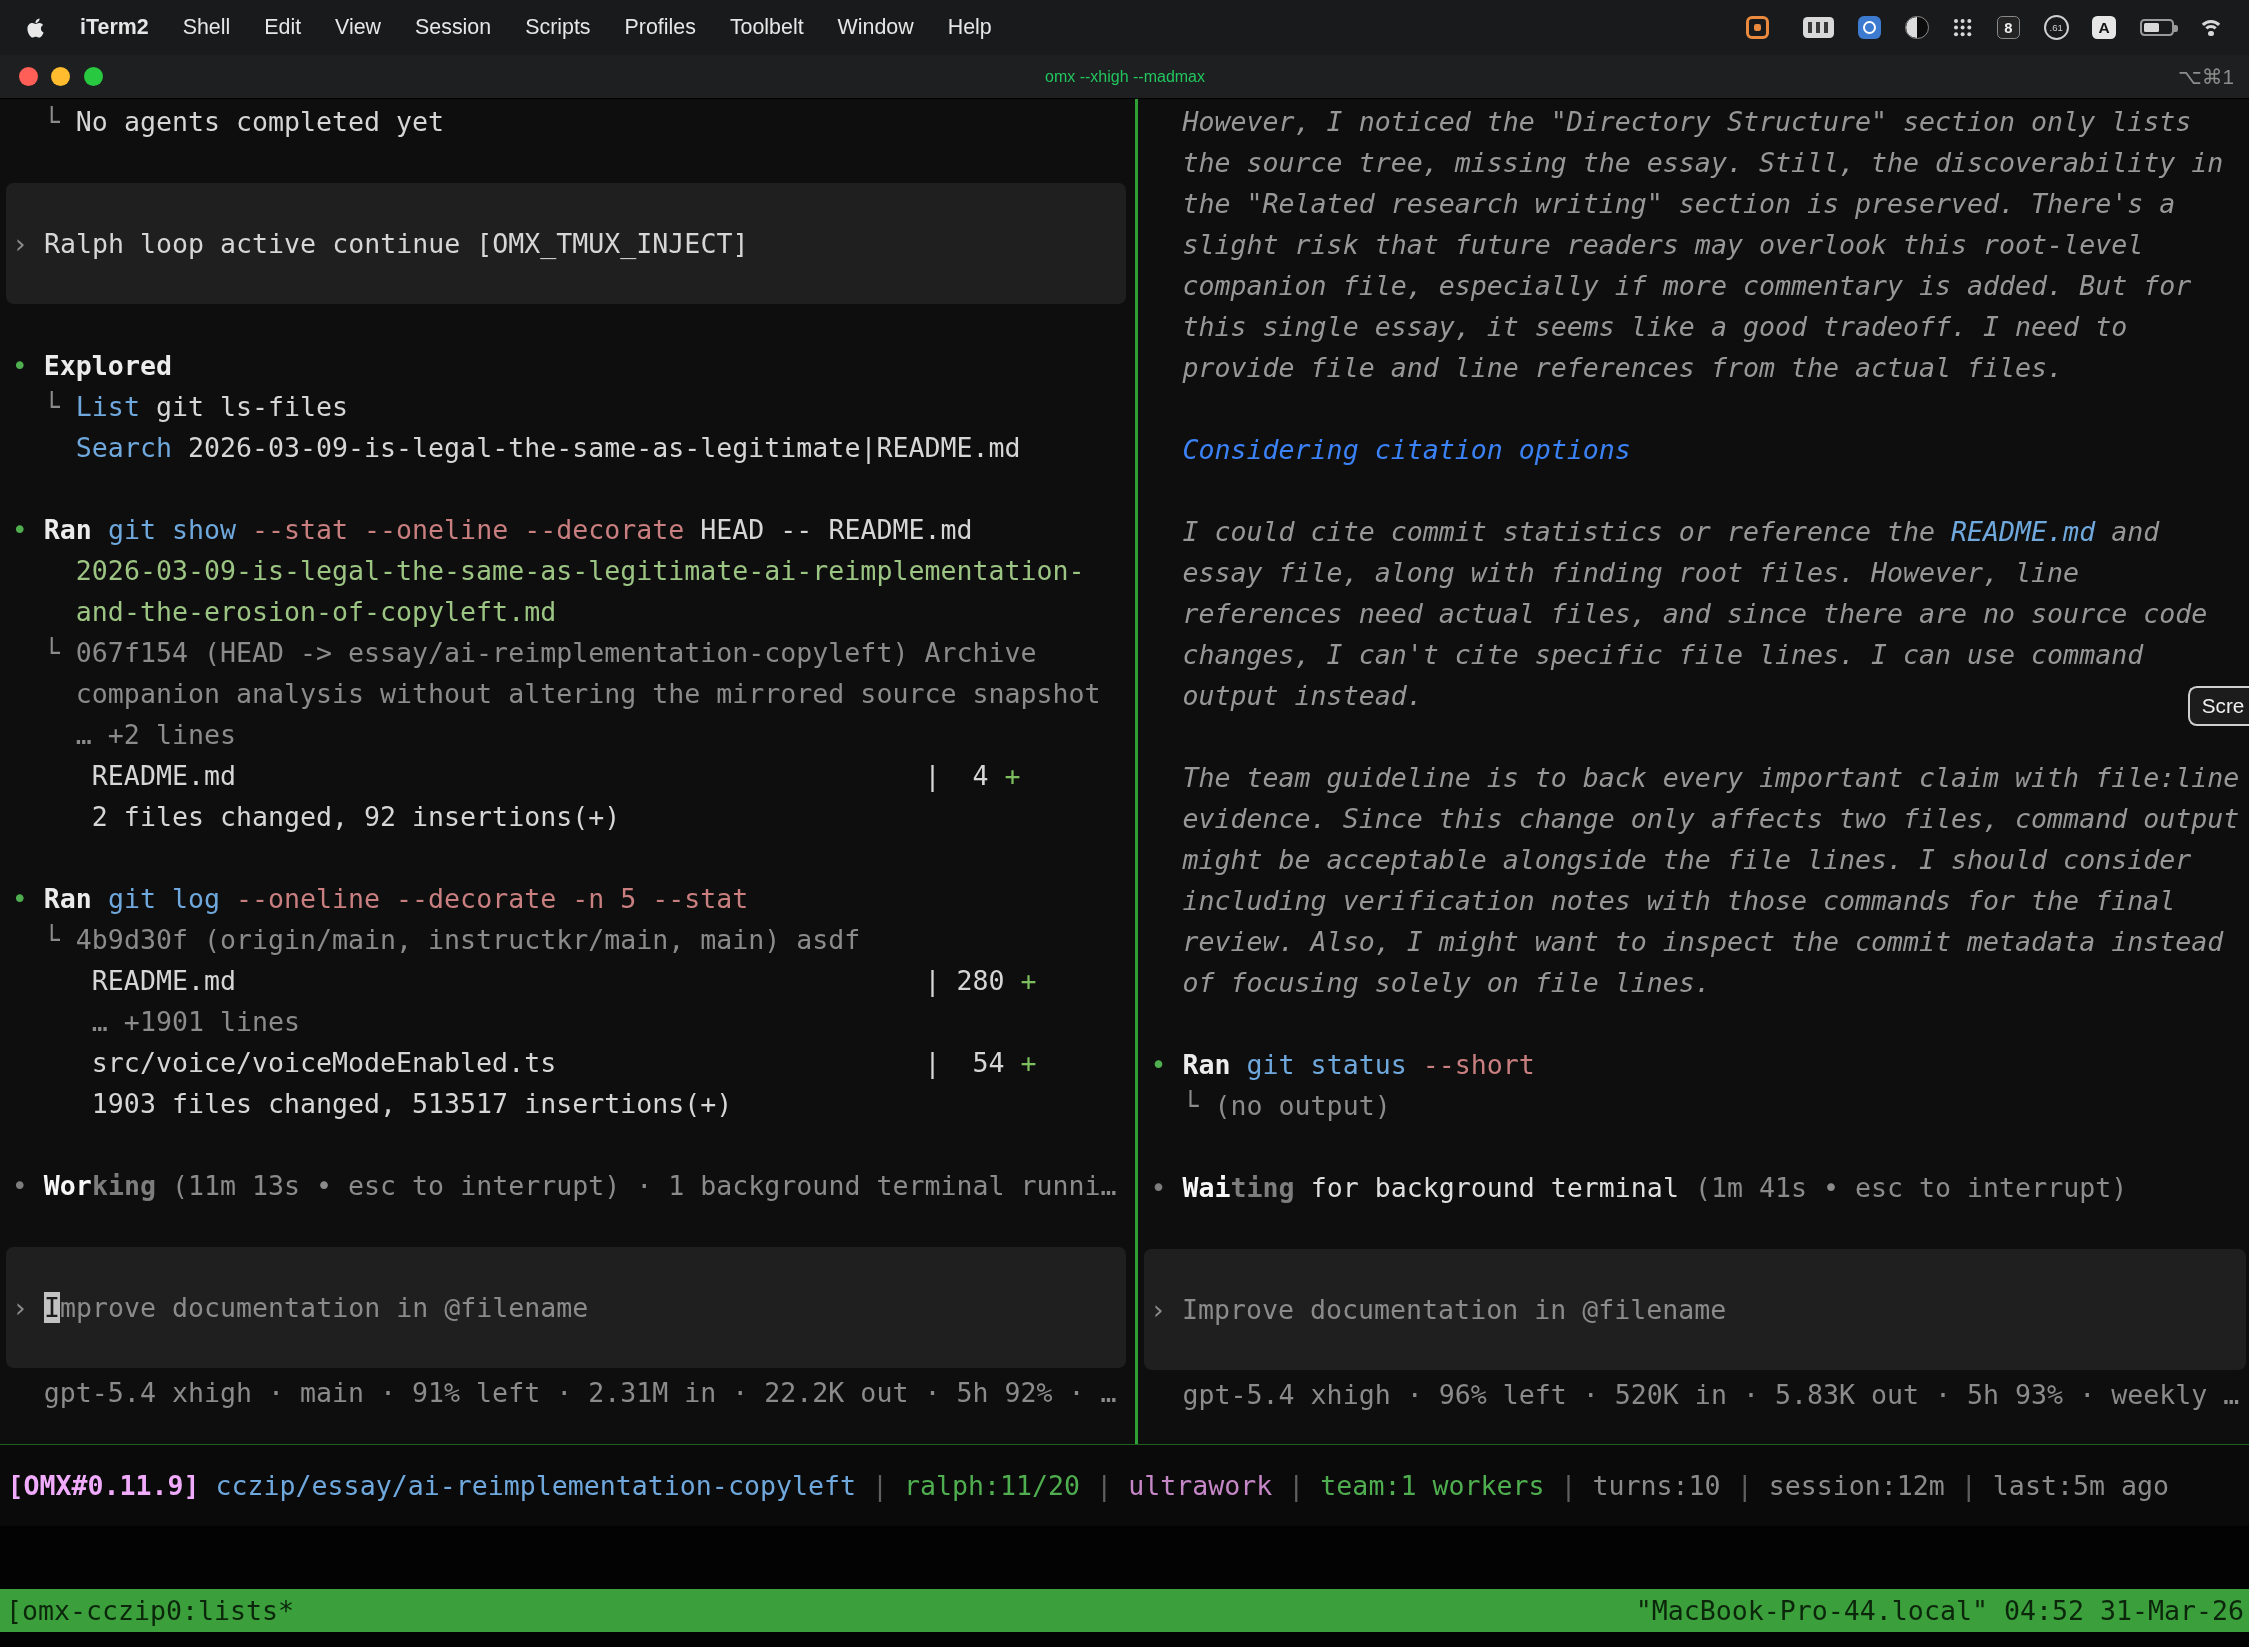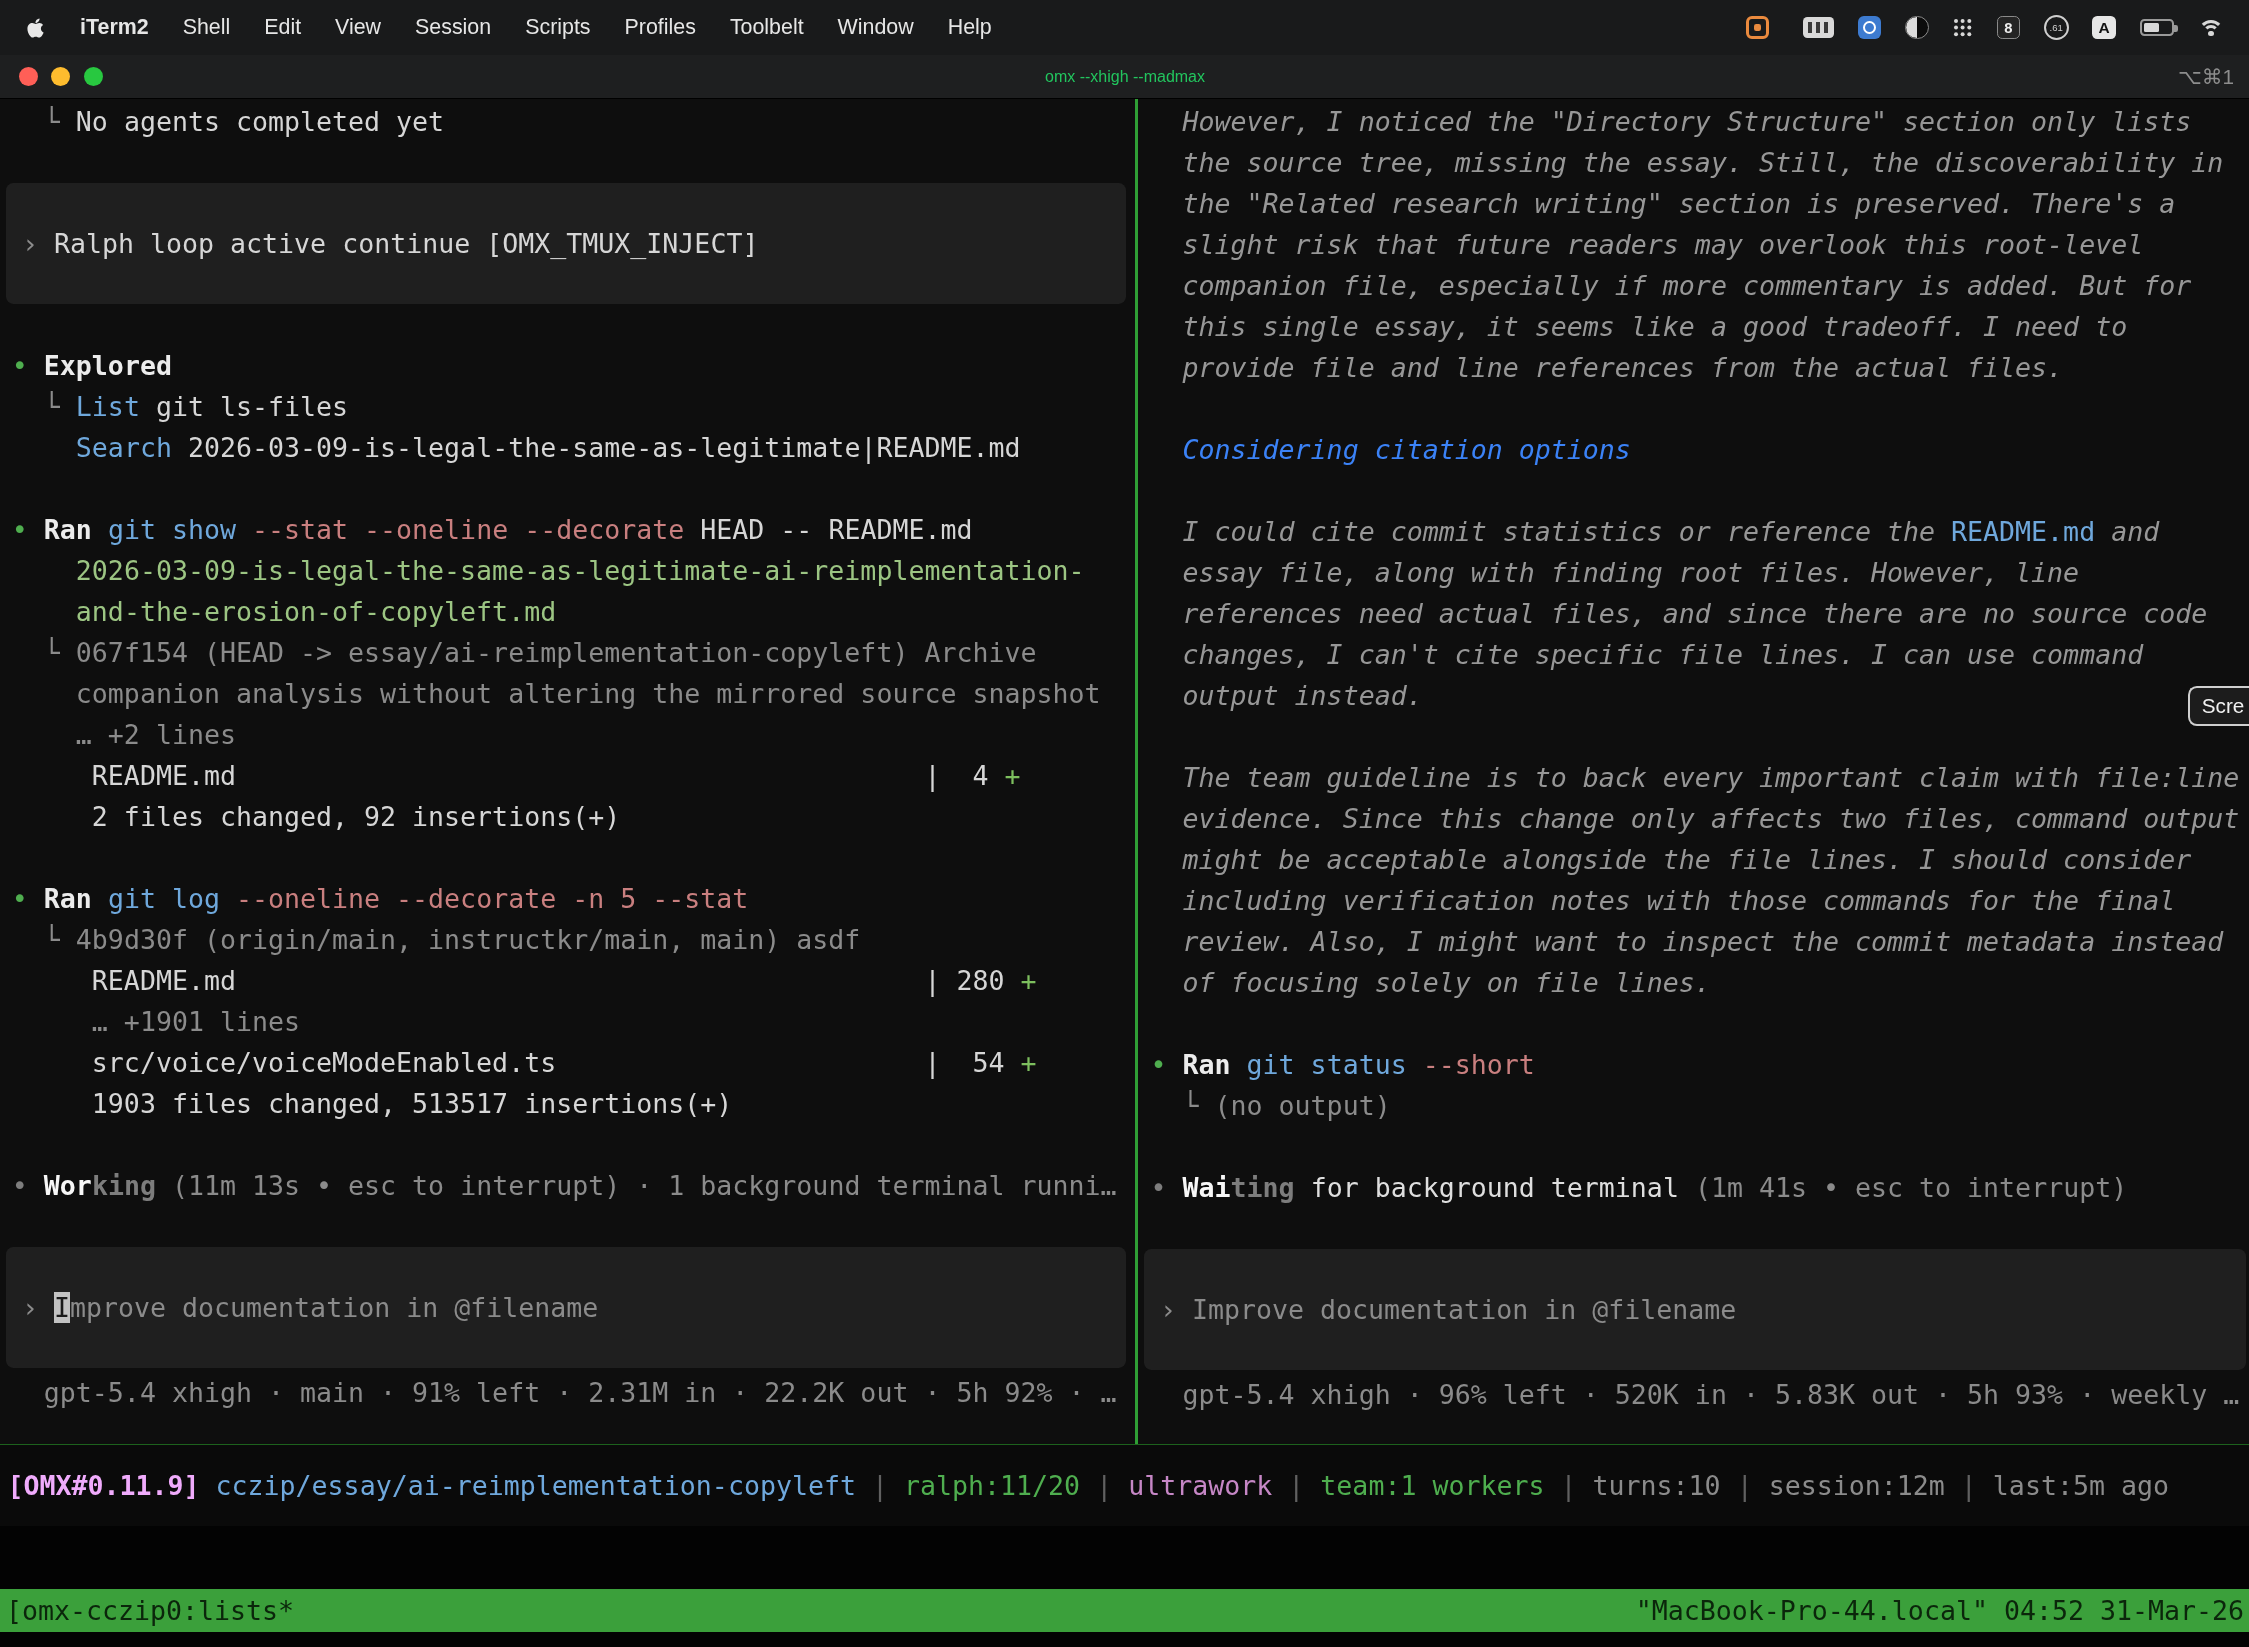--- a/index.html
+++ b/index.html
@@ -47,42 +47,42 @@
   #win-shortcut{position:absolute;right:16px;color:#8d8d8d;font-size:20.7px}
 
   
   #term{position:absolute;top:99px;left:0;width:2250px;height:1345px;background:#0e0e0e;
     font-family:"DejaVu Sans Mono","Liberation Mono",monospace;font-size:26.6px;line-height:41px;white-space:pre;color:#d6d6d6}
   #pane-left{position:absolute;left:0;top:0;width:1135px;height:100%;padding:2.2px 0 0 11.8px;overflow:hidden}
   #pane-right{position:absolute;left:1138px;top:0;right:0;height:100%;padding:2.2px 0 0 12.5px;overflow:hidden}
   #vdivider{position:absolute;left:1135px;top:0;width:3px;height:100%;background:#2f9e35}
   .term-line{height:41px}
   .term-gap{height:41px}
-  .term-box{height:121px;display:flex;align-items:center;background:#1f1f1f;border-radius:7.4px;padding-left:16px}
+  .term-box{height:121px;display:flex;align-items:center;background:#1f1f1f;border-radius:7.4px;padding-left:6px}
   #pane-left .term-box{margin-left:-5.9px;margin-right:8.9px}
   #pane-right .term-box{margin-left:-6.6px;margin-right:4.4px}
   .status-line{margin-top:4px}
 
   
   .c-def{color:#d6d6d6}
   .c-dim{color:#8b8b8b}
   .c-bullet{color:#4fae4f}
   .c-dimbullet{color:#7d7d7d}
   .c-bold{color:#ececec;font-weight:700}
   .c-hot{color:#f7f7f7;font-weight:700}
   .c-dimbold{color:#7d7d7d;font-weight:700}
   .c-boldwhite{color:#dedede;font-weight:400}
   .c-green{color:#9cc583}
   .c-plus{color:#7dbf5e}
   .c-cmd{color:#6fa8dc}
   .c-flag{color:#c97f7f}
   .c-link{color:#6fa8dc}
   .c-ital{color:#979797;font-style:italic}
   .c-italbold{color:#3b82f6;font-style:italic;font-weight:400}
-  .c-itallink{color:#6fa8dc;}
+  .c-itallink{color:#6fa8dc;font-style:italic}
   .c-cursor{background:#c2c2c2;color:#1a1a1a}
   .c-omx{color:#f0abfc;font-weight:700}
   .c-path{color:#6fa8dc}
   .c-lgreen{color:#4fae4f}
   .c-magenta{color:#c687c6}
   .c-sep{color:#606060}
 
   
   #hdivider{position:absolute;top:1444px;left:0;right:0;height:1.5px;background:#1d621d}
   #omx-bar{position:absolute;top:1445px;left:0;right:0;height:81px;display:flex;align-items:center;padding-left:7.4px;

